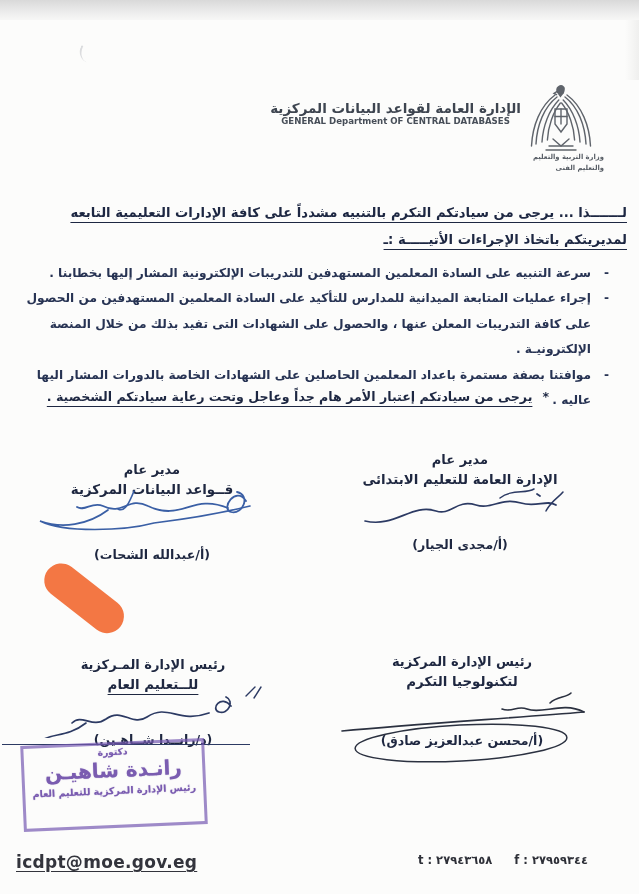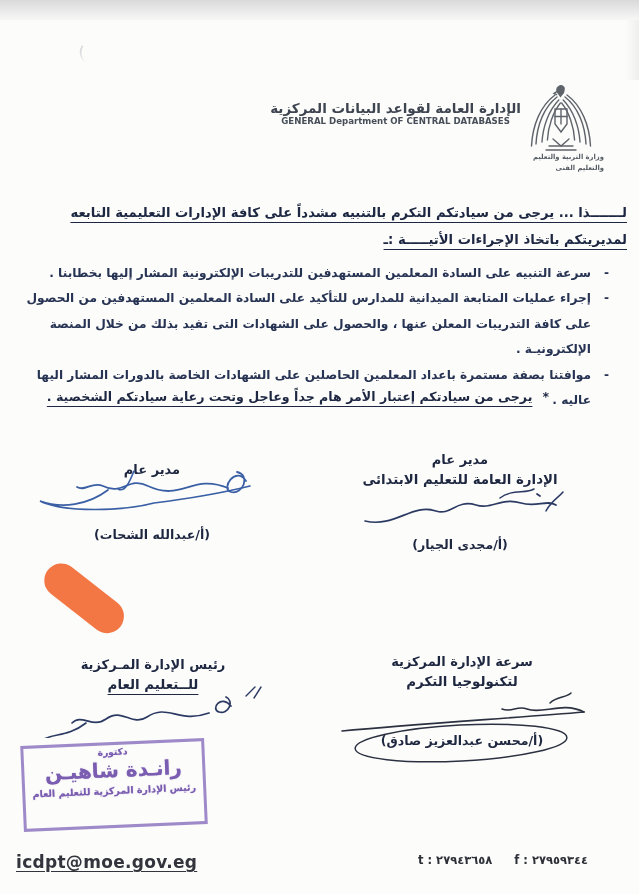--- a/index.html
+++ b/index.html
@@ -146,35 +146,36 @@
         <path d="M150,13 C161,4 176,9 184,4" stroke="#2c3a63" stroke-width="1.5"></path>
         <path d="M196,26 C201,16 209,12 213,7" stroke="#2c3a63" stroke-width="1.5"></path>
         <path d="M187,9 l3,2" stroke="#2c3a63" stroke-width="1.8"></path>
       </svg>
     </div>
     <div class="name">(أ/مجدى الجيار)</div>
   </div>
 
   <div class="sig sig1l">
     <div class="t1">مدير عام</div>
+    <div class="t2">قــواعد البيانات المركزية</div>
     <div class="space">
       <svg class="sgn" width="236" height="66" style="left:6px;top:-18px">
         <path d="M214,22 C204,6 188,30 199,33 C211,36 219,16 205,13" stroke="#3a5fa5" stroke-width="1.8"></path>
         <path d="M196,29 C160,14 150,43 116,27 C96,17 91,37 71,27 C60,22 53,33 45,28" stroke="#3a5fa5" stroke-width="1.8"></path>
         <path d="M102,12 C98,22 93,34 86,30" stroke="#3a5fa5" stroke-width="1.6"></path>
         <path d="M76,31 C56,46 30,50 8,42 C32,54 92,52 122,44 C162,39 202,31 218,27" stroke="#3a5fa5" stroke-width="1.7"></path>
       </svg>
     </div>
     <div class="name">(أ/عبدالله الشحات)</div>
   </div>
 
   <div class="orange" id="orange-capsule" style="background: rgb(242, 112, 58);"></div>
 
   <div class="sig sig2r">
-    <div class="t1">سرعة الإدارة المركزية</div>
+    <div class="t1">رئيس الإدارة المركزية</div>
     <div class="t2">لتكنولوجيا التكرم</div>
     <div class="space">
       <svg class="sgn" width="256" height="46" style="left:4px;top:2px">
         <path d="M8,40 C80,33 180,27 250,21" stroke="#2b3140" stroke-width="1.7"></path>
         <path d="M250,21 C228,10 208,24 193,18 C183,14 178,22 168,18" stroke="#2b3140" stroke-width="1.6"></path>
         <path d="M216,12 C223,5 232,7 237,2" stroke="#2b3140" stroke-width="1.6"></path>
       </svg>
     </div>
     <div class="name">(أ/محسن عبدالعزيز صادق)
       <svg class="name-ellipse" width="226" height="44">
@@ -187,20 +188,23 @@
     <div class="t1">رئيس الإدارة المـركزية</div>
     <div class="t2 ul">للــتعليم العام</div>
     <div class="space">
       <svg class="sgn" width="250" height="56" style="left:10px;top:-10px">
         <path d="M205,24 C195,12 184,27 193,30 C202,33 209,19 200,15" stroke="#2c3a63" stroke-width="1.7"></path>
         <path d="M183,31 C152,42 142,21 121,35 C106,45 96,25 80,37 C66,47 56,31 46,41" stroke="#2c3a63" stroke-width="1.7"></path>
         <path d="M220,14 l9,-9 M228,16 l7,-11" stroke="#2c3a63" stroke-width="1.4"></path>
         <path d="M60,41 C42,55 28,51 16,58" stroke="#2c3a63" stroke-width="1.6"></path>
       </svg>
     </div>
+    <div class="name">(د/رانــدا شــاهـين)
+      <span class="name-rule"></span>
+    </div>
   </div>
 
   <div class="stamp">
     <div class="s1">دكتورة</div>
     <div class="s2">رانـدة شاهيـن</div>
     <div class="s3">رئيس الإدارة المركزية للتعليم العام</div>
   </div>
 
   <div class="email">icdpt@moe.gov.eg</div>
   <div class="phones">

